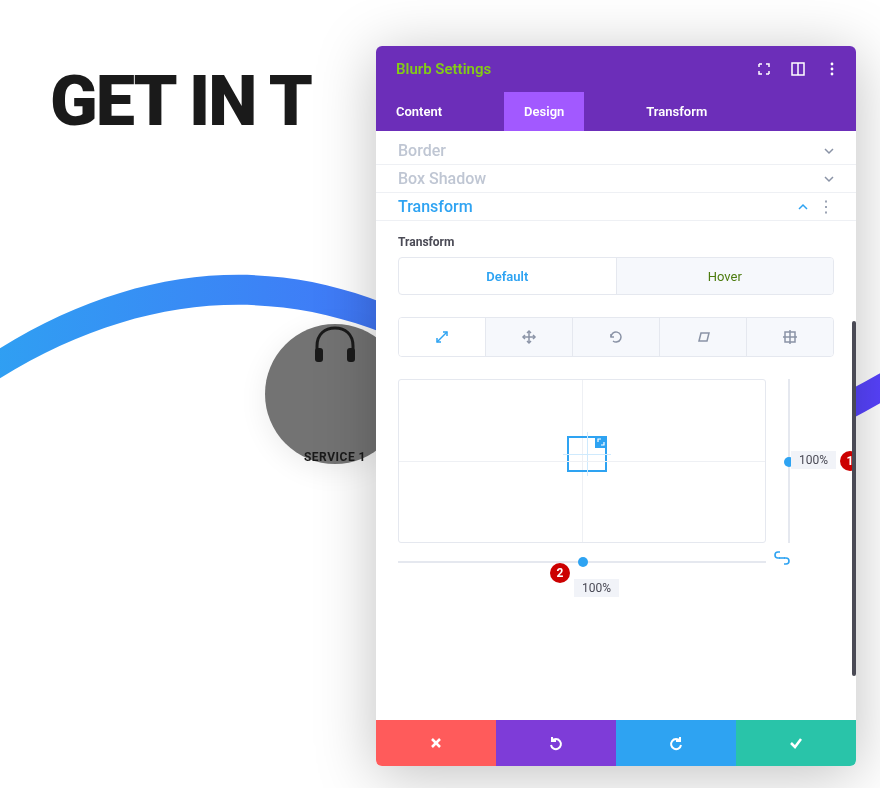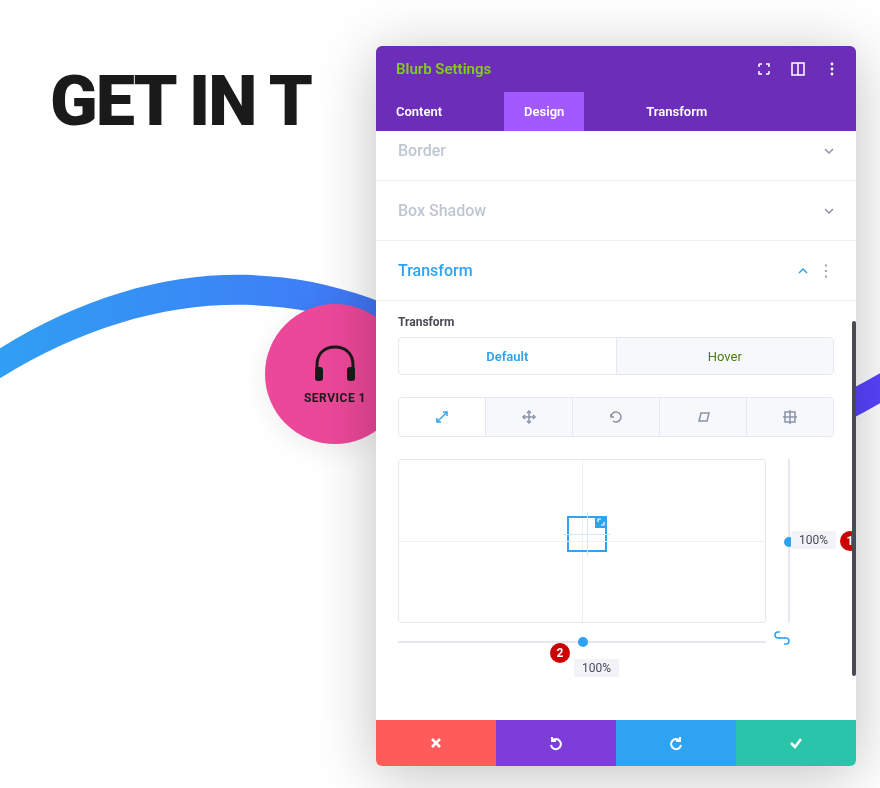--- a/index.html
+++ b/index.html
@@ -5,39 +5,39 @@
   * { box-sizing: border-box; margin: 0; padding: 0; }
   html, body { width: 880px; height: 788px; overflow: hidden; font-family: -apple-system, BlinkMacSystemFont, "Segoe UI", Roboto, "Helvetica Neue", Arial, sans-serif; background: #fff; }
 
   .stage { position: relative; width: 880px; height: 788px; }
 
   
   .bg-title { position: absolute; left: 50px; top: 60px; font-size: 70px; font-weight: 900; letter-spacing: -2px; color: #1a1a1a; white-space: nowrap; }
   .wave { position: absolute; left: -40px; top: 235px; width: 980px; height: 300px; }
   .wave svg { width: 100%; height: 100%; }
 
-  .circle { position: absolute; left: 265px; top: 304px; width: 140px; height: 140px; background: #ec4899; border-radius: 50%; box-shadow: 0 6px 28px rgba(0,0,0,0.08); display: flex; flex-direction: column; align-items: center; justify-content: center; }
+  .circle { position: absolute; left: 265px; top: 324px; width: 140px; height: 140px; background: #737373; border-radius: 50%; box-shadow: 0 6px 28px rgba(0,0,0,0.08); display: flex; flex-direction: column; align-items: center; justify-content: space-between; }
   .headphone { width: 48px; height: 40px; margin-bottom: 8px; }
   .circle-label { font-size: 12px; font-weight: 700; color: #1a1a1a; letter-spacing: 0.5px; }
 
   
   .modal { position: absolute; left: 376px; top: 46px; width: 480px; height: 720px; background: #fff; border-radius: 6px; box-shadow: 0 8px 60px rgba(0,0,0,0.25); display: flex; flex-direction: column; overflow: hidden; }
   .m-header { background: #6c2eb9; color: #84cc16; padding: 14px 16px 14px 20px; display: flex; align-items: center; justify-content: space-between; font-size: 15px; font-weight: 600; }
   .m-header .icons { display: flex; gap: 18px; align-items: center; }
   .hicon { width: 16px; height: 16px; display: flex; align-items: center; justify-content: center; cursor: pointer; }
   .hicon svg { width: 16px; height: 16px; }
 
   .m-tabs { background: #6c2eb9; display: flex; gap: 42px; }
   .tab { padding: 12px 20px; font-size: 13px; font-weight: 600; color: #fff; cursor: pointer; }
   .tab.active { background: #a259ff; }
 
   .m-body { flex: 1; overflow: hidden; position: relative; background: #fff; }
   .scroll-ind { position: absolute; right: 0; top: 190px; width: 4px; height: 355px; background: #4a4a55; border-radius: 2px; }
 
-  .section { border-bottom: 1px solid #eef0f4; padding: 20px 22px; display: flex; align-items: center; justify-content: space-between; cursor: pointer; }
+  .section { border-bottom: 1px solid #eef0f4; padding: 4px 22px; display: flex; align-items: center; justify-content: space-between; cursor: pointer; }
   .section.half-off { padding-top: 10px; }
   .section .title { font-size: 16px; color: #bfc6d3; font-weight: 500; }
   .section.open .title { color: #2ea3f2; }
   .chev { width: 10px; height: 10px; }
   .chev svg { width: 10px; height: 10px; display:block; }
   .sec-extra { display:flex; align-items:center; gap:10px; }
   .dots3 { color:#8a93a6; font-size:16px; line-height:1; cursor:pointer; }
 
   .t-body { padding: 14px 22px 36px 22px; }
   .t-label { font-size: 12px; font-weight: 700; color: #4a4a55; margin-bottom: 8px; }

